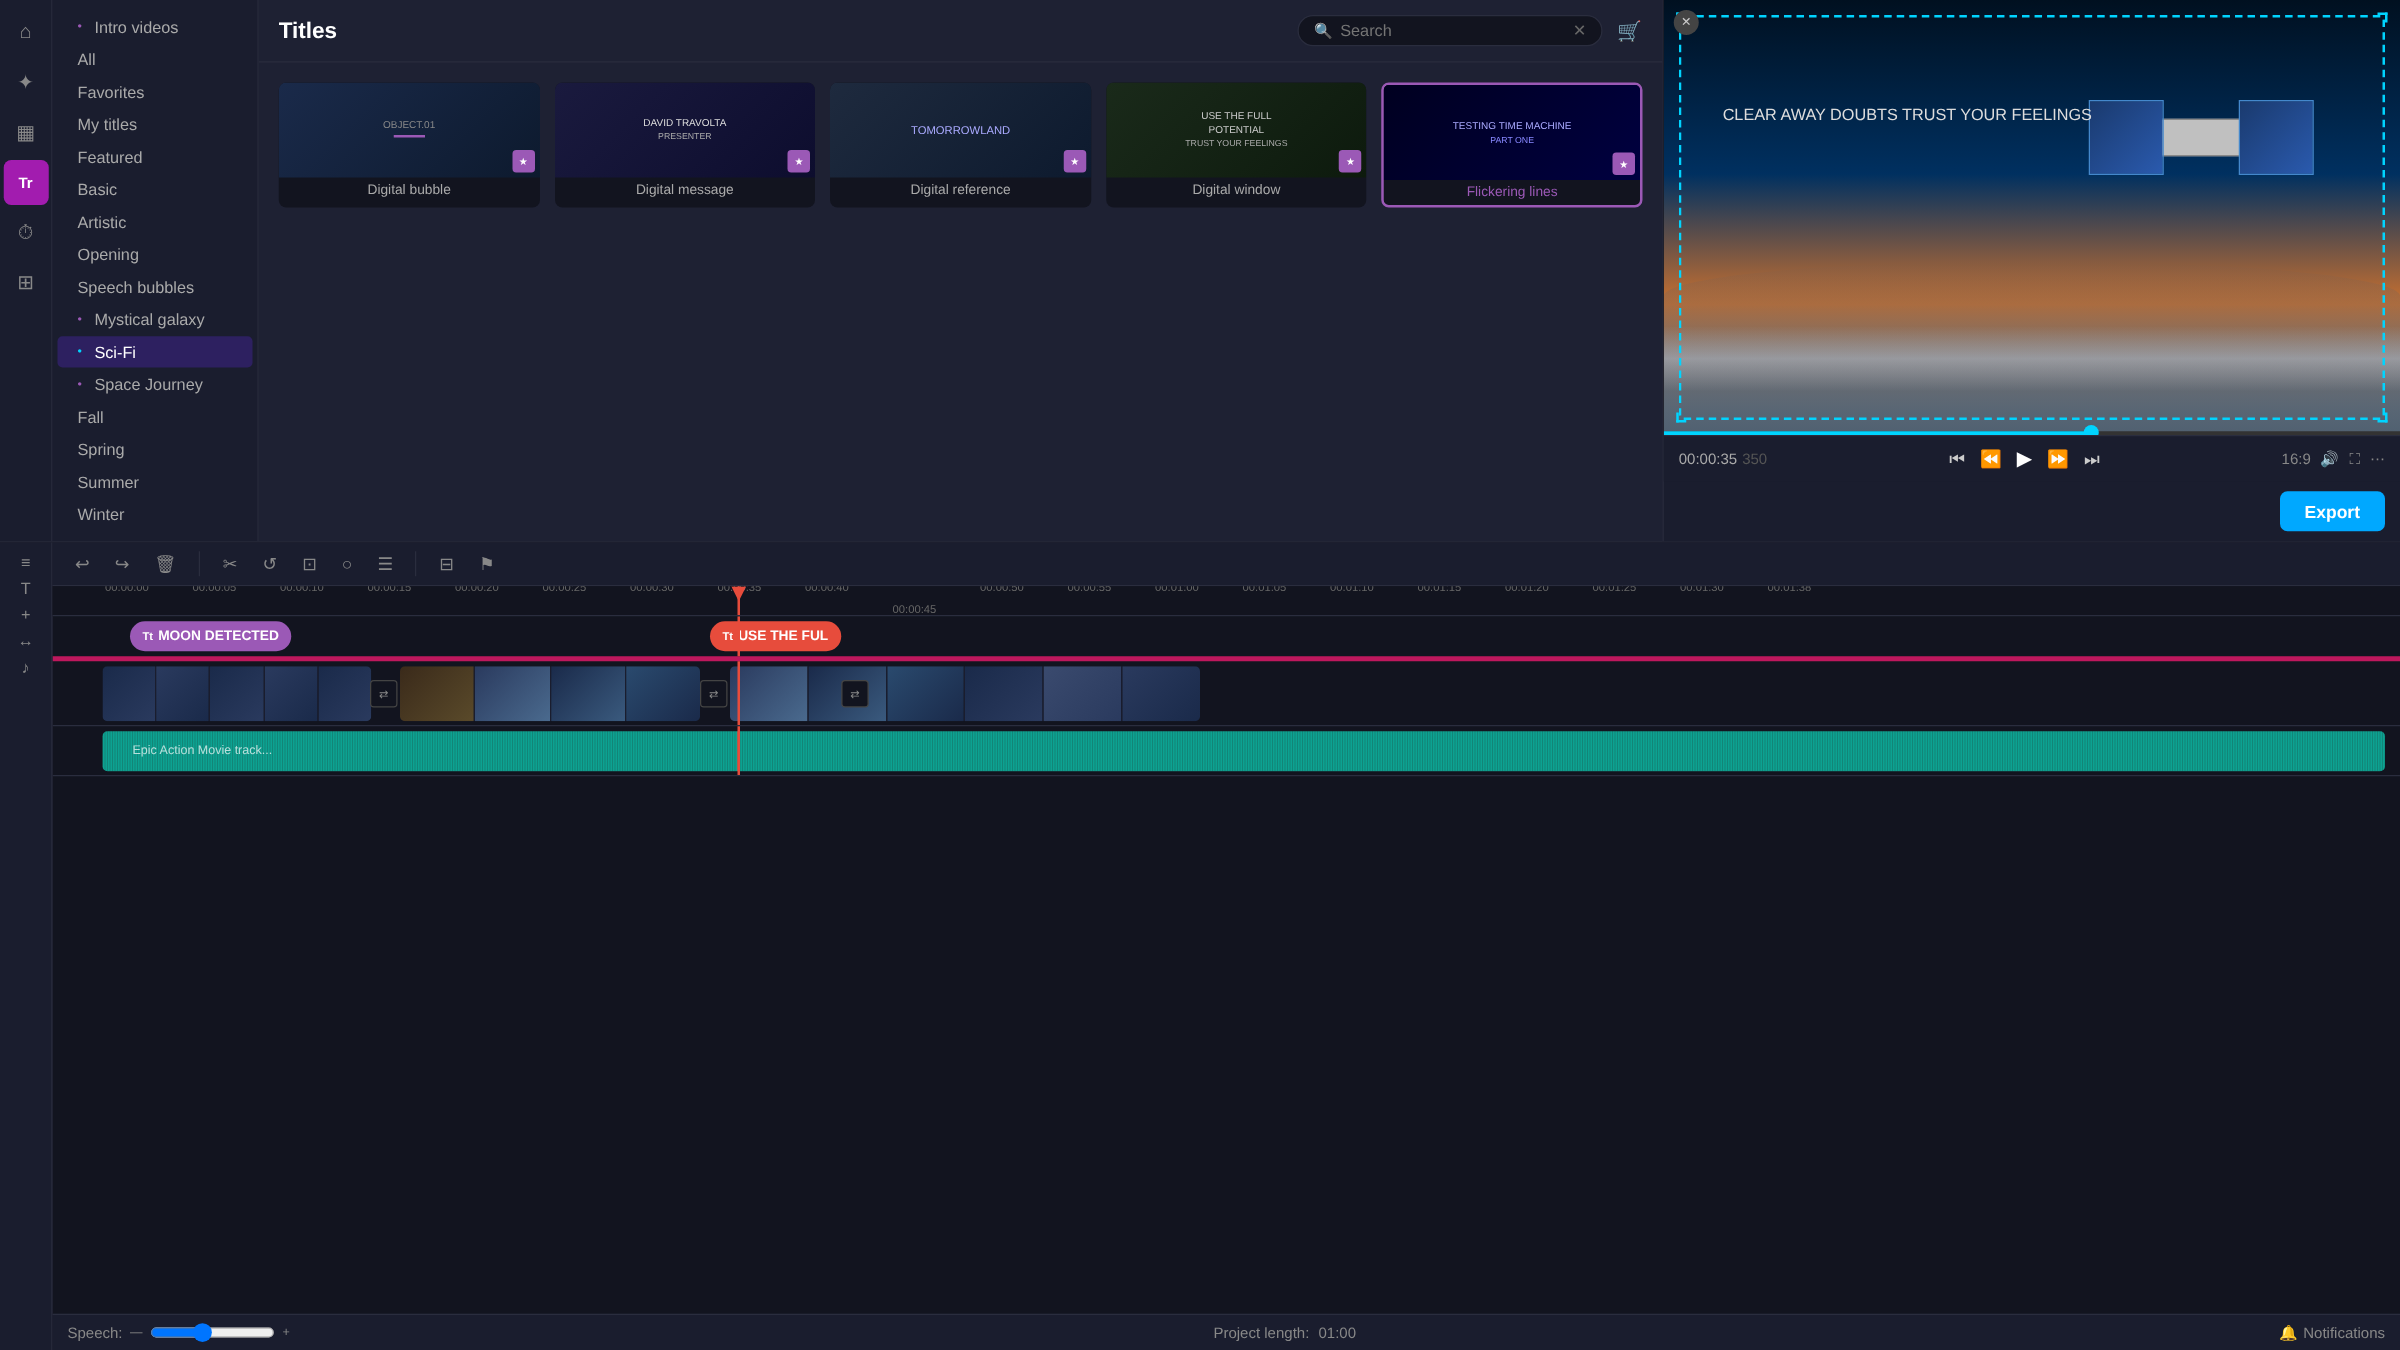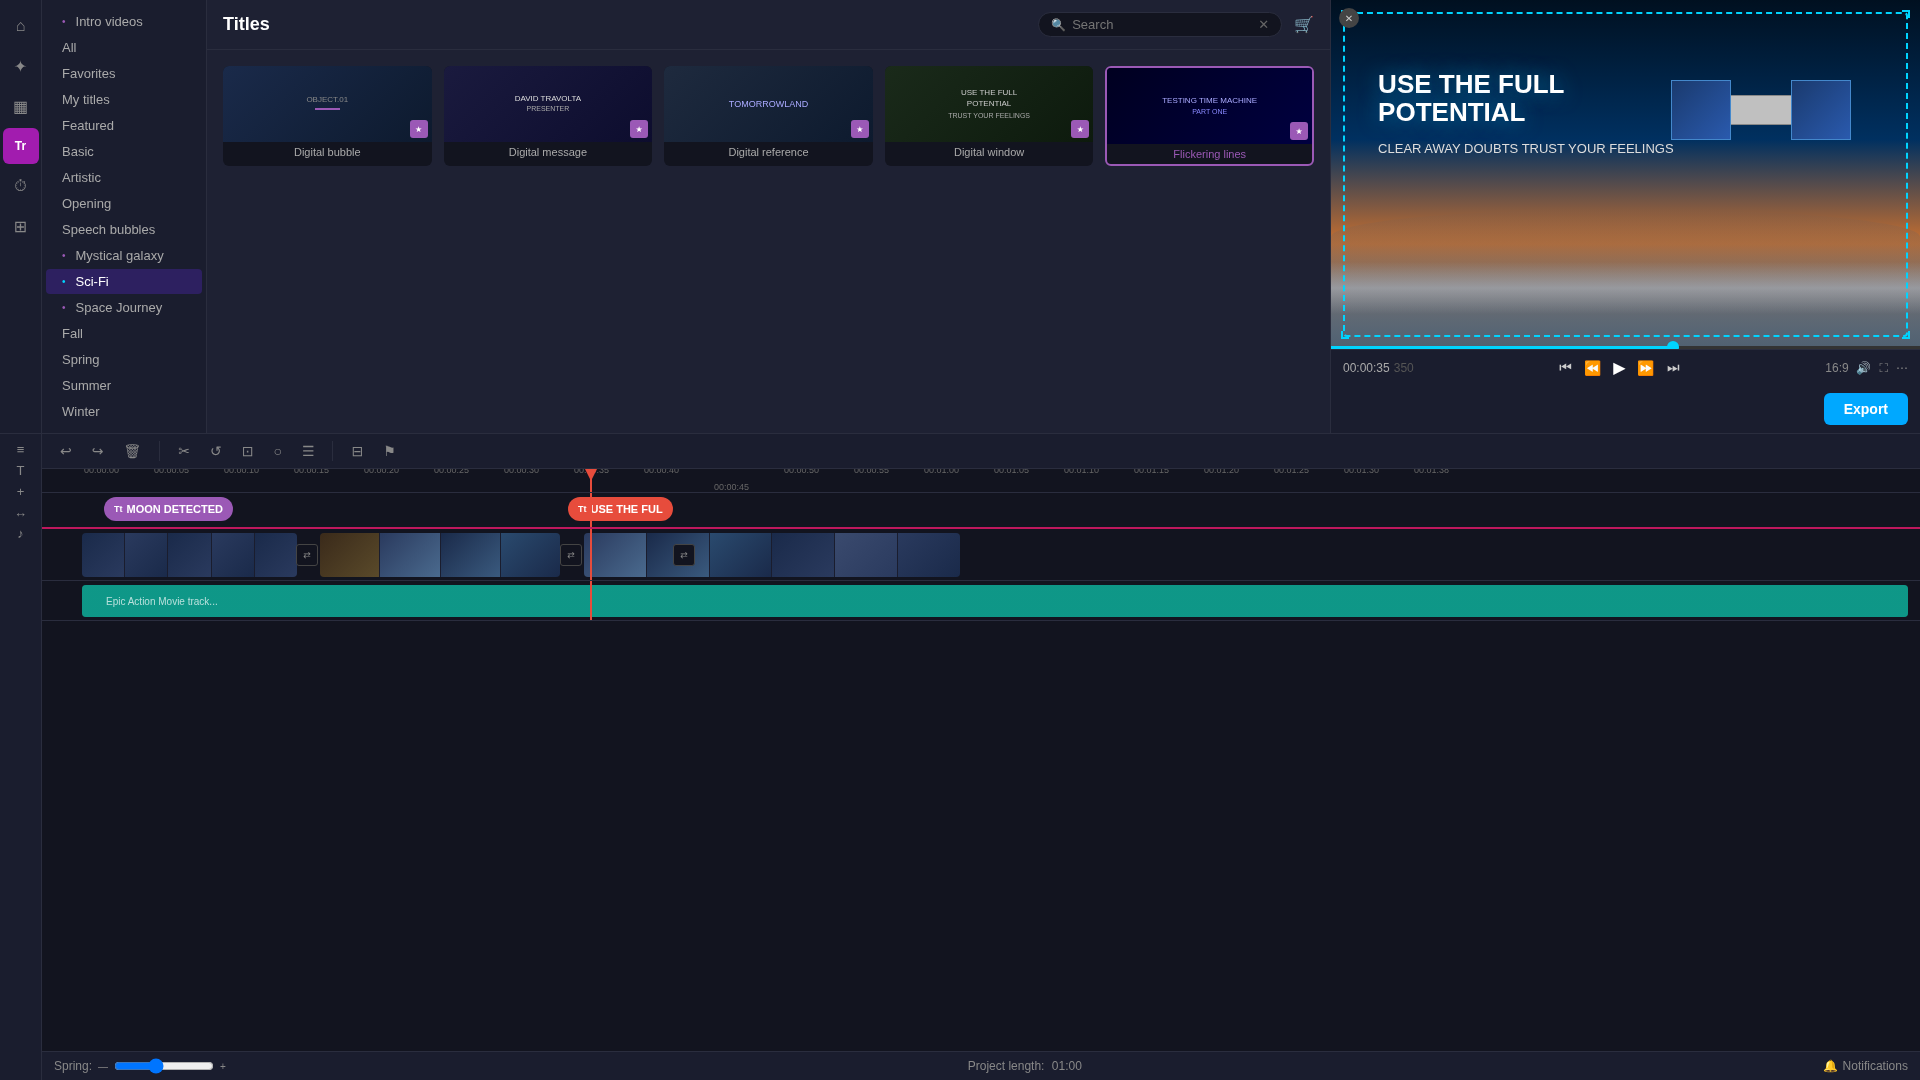--- a/index.html
+++ b/index.html
@@ -213,21 +213,20 @@
 
           <div style="position:absolute;top:10%;right:10%;width:200px;height:150px;">
             <div style="position:relative;width:100%;height:100%;">
               <div style="position:absolute;top:40%;left:30%;width:40%;height:20%;background:#c0c0c0;border:1px solid #888;"></div>
               <div style="position:absolute;top:30%;left:5%;width:30%;height:40%;background:linear-gradient(135deg,#1a3a6e,#2a5aae);border:1px solid #4488cc;"></div>
               <div style="position:absolute;top:30%;right:5%;width:30%;height:40%;background:linear-gradient(135deg,#1a3a6e,#2a5aae);border:1px solid #4488cc;"></div>
             </div>
           </div>
 
           <div style="position:absolute;top:20%;left:8%;right:35%;">
-            <div style="font-size:26px;font-weight:900;color:#fff;line-height:1.1;text-shadow:0 0 20px rgba(0,200,255,0.5);">USE THE FULL POTENTIAL</div>
             <div style="margin-top:12px;font-size:13px;color:#ddd;line-height:1.5;">CLEAR AWAY DOUBTS TRUST YOUR FEELINGS</div>
           </div>
 
           <div class="close-overlay">✕</div>
 
           <div class="preview-border"></div>
 
           <div style="position:absolute;top:10px;left:10px;width:8px;height:8px;border-top:2px solid #00d4ff;border-left:2px solid #00d4ff;"></div>
           <div style="position:absolute;top:10px;right:10px;width:8px;height:8px;border-top:2px solid #00d4ff;border-right:2px solid #00d4ff;"></div>
           <div style="position:absolute;bottom:10px;left:10px;width:8px;height:8px;border-bottom:2px solid #00d4ff;border-left:2px solid #00d4ff;"></div>
@@ -317,21 +316,21 @@
           </div>
         </div>
 
         <div style="position:absolute;top:0;bottom:0;left:calc(548px);width:2px;background:#e74c3c;z-index:5;">
           <div style="position:absolute;top:0;left:-5px;width:12px;height:12px;background:#e74c3c;clip-path:polygon(0 0,100% 0,50% 100%);"></div>
         </div>
       </div>
 
       <div style="position:relative;flex:1;overflow-y:auto;">
 
-        <div style="height:36px;position:relative;border-bottom:2px solid #be185d;">
+        <div style="height:36px;position:relative;border-bottom:4px solid #be185d;">
 
           <div class="title-chip title-chip-moon">
             <span style="font-size:9px;">Tt</span>
             <span>MOON DETECTED</span>
           </div>
 
           <div class="title-chip title-chip-use">
             <span style="font-size:9px;">Tt</span>
             <span>USE THE FUL</span>
           </div>
@@ -387,21 +386,21 @@
 
             <div style="position:absolute;left:508px;top:0;bottom:0;width:2px;background:#e74c3c;z-index:3;"></div>
           </div>
 
           <div style="position:absolute;top:0;bottom:0;left:548px;width:2px;background:#e74c3c;z-index:5;"></div>
         </div>
       </div>
 
       <div class="timeline-bottom">
         <div class="scale-control">
-          <span>Spring:</span>
+          <span>Speech:</span>
           <span style="cursor:pointer;font-size:10px;">—</span>
           <input type="range" class="scale-slider" min="0" max="100" value="40" style="">
           <span style="cursor:pointer;font-size:10px;">+</span>
         </div>
         <div class="project-length">
           <span>Project length:</span>
           <span style="margin-left:4px;">01:00</span>
         </div>
         <div class="notifications">
           <span>🔔</span>

